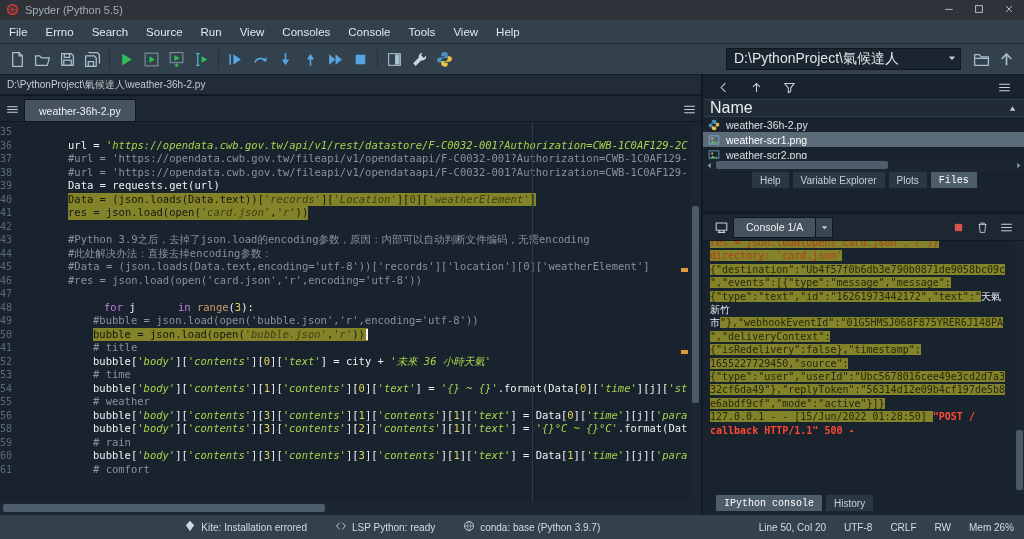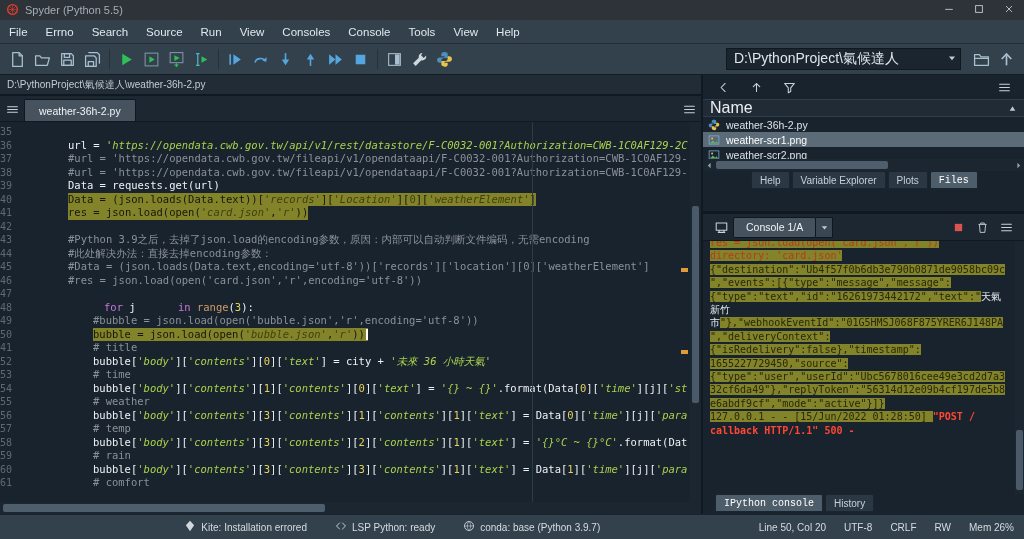--- a/index.html
+++ b/index.html
@@ -310,21 +310,20 @@
             <div class="code-line"><span class="ln">47</span><span class="code-body"><span class="ind" style="width: 0px;"></span><span class="segs"></span></span></div>
             <div class="code-line"><span class="ln">48</span><span class="code-body"><span class="ind" style="width: 25px;"></span><span class="segs"><span class="tk-kw">for</span><span class="tk-n"> j </span><span class="tk-kw">in</span><span class="tk-n"> </span><span class="tk-bi">range</span><span class="tk-n">(</span><span class="tk-nu">3</span><span class="tk-n">):</span></span></span></div>
             <div class="code-line"><span class="ln">49</span><span class="code-body"><span class="ind" style="width: 50px;"></span><span class="segs"><span class="tk-cm">#bubble = json.load(open('bubble.json','r',encoding='utf-8'))</span></span></span></div>
             <div class="code-line"><span class="ln">50</span><span class="code-body"><span class="ind" style="width: 50px;"></span><span class="segs hl"><span class="tk-n">bubble = json.load(open(</span><span class="tk-st">'bubble.json'</span><span class="tk-n">,</span><span class="tk-st">'r'</span><span class="tk-n">))</span><span class="caret"></span></span></span></div>
             <div class="code-line"><span class="ln">41</span><span class="code-body"><span class="ind" style="width: 50px;"></span><span class="segs"><span class="tk-cm"># title</span></span></span></div>
             <div class="code-line"><span class="ln">52</span><span class="code-body"><span class="ind" style="width: 50px;"></span><span class="segs"><span class="tk-n">bubble[</span><span class="tk-st">'body'</span><span class="tk-n">][</span><span class="tk-st">'contents'</span><span class="tk-n">][</span><span class="tk-nu">0</span><span class="tk-n">][</span><span class="tk-st">'text'</span><span class="tk-n">] = city + </span><span class="tk-st">'未來 36 小時天氣'</span></span></span></div>
             <div class="code-line"><span class="ln">53</span><span class="code-body"><span class="ind" style="width: 50px;"></span><span class="segs"><span class="tk-cm"># time</span></span></span></div>
             <div class="code-line"><span class="ln">54</span><span class="code-body"><span class="ind" style="width: 50px;"></span><span class="segs"><span class="tk-n">bubble[</span><span class="tk-st">'body'</span><span class="tk-n">][</span><span class="tk-st">'contents'</span><span class="tk-n">][</span><span class="tk-nu">1</span><span class="tk-n">][</span><span class="tk-st">'contents'</span><span class="tk-n">][</span><span class="tk-nu">0</span><span class="tk-n">][</span><span class="tk-st">'text'</span><span class="tk-n">] = </span><span class="tk-st">'{} ~ {}'</span><span class="tk-n">.format(Data[</span><span class="tk-nu">0</span><span class="tk-n">][</span><span class="tk-st">'time'</span><span class="tk-n">][j][</span><span class="tk-st">'st</span></span></span></div>
             <div class="code-line"><span class="ln">55</span><span class="code-body"><span class="ind" style="width: 50px;"></span><span class="segs"><span class="tk-cm"># weather</span></span></span></div>
             <div class="code-line"><span class="ln">56</span><span class="code-body"><span class="ind" style="width: 50px;"></span><span class="segs"><span class="tk-n">bubble[</span><span class="tk-st">'body'</span><span class="tk-n">][</span><span class="tk-st">'contents'</span><span class="tk-n">][</span><span class="tk-nu">3</span><span class="tk-n">][</span><span class="tk-st">'contents'</span><span class="tk-n">][</span><span class="tk-nu">1</span><span class="tk-n">][</span><span class="tk-st">'contents'</span><span class="tk-n">][</span><span class="tk-nu">1</span><span class="tk-n">][</span><span class="tk-st">'text'</span><span class="tk-n">] = Data[</span><span class="tk-nu">0</span><span class="tk-n">][</span><span class="tk-st">'time'</span><span class="tk-n">][j][</span><span class="tk-st">'para</span></span></span></div>
-            <div class="code-line"><span class="ln">57</span><span class="code-body"><span class="ind" style="width: 50px;"></span><span class="segs"><span class="tk-cm"># temp</span></span></span></div>
             <div class="code-line"><span class="ln">58</span><span class="code-body"><span class="ind" style="width: 50px;"></span><span class="segs"><span class="tk-n">bubble[</span><span class="tk-st">'body'</span><span class="tk-n">][</span><span class="tk-st">'contents'</span><span class="tk-n">][</span><span class="tk-nu">3</span><span class="tk-n">][</span><span class="tk-st">'contents'</span><span class="tk-n">][</span><span class="tk-nu">2</span><span class="tk-n">][</span><span class="tk-st">'contents'</span><span class="tk-n">][</span><span class="tk-nu">1</span><span class="tk-n">][</span><span class="tk-st">'text'</span><span class="tk-n">] = </span><span class="tk-st">'{}°C ~ {}°C'</span><span class="tk-n">.format(Dat</span></span></span></div>
             <div class="code-line"><span class="ln">59</span><span class="code-body"><span class="ind" style="width: 50px;"></span><span class="segs"><span class="tk-cm"># rain</span></span></span></div>
             <div class="code-line"><span class="ln">60</span><span class="code-body"><span class="ind" style="width: 50px;"></span><span class="segs"><span class="tk-n">bubble[</span><span class="tk-st">'body'</span><span class="tk-n">][</span><span class="tk-st">'contents'</span><span class="tk-n">][</span><span class="tk-nu">3</span><span class="tk-n">][</span><span class="tk-st">'contents'</span><span class="tk-n">][</span><span class="tk-nu">3</span><span class="tk-n">][</span><span class="tk-st">'contents'</span><span class="tk-n">][</span><span class="tk-nu">1</span><span class="tk-n">][</span><span class="tk-st">'text'</span><span class="tk-n">] = Data[</span><span class="tk-nu">1</span><span class="tk-n">][</span><span class="tk-st">'time'</span><span class="tk-n">][j][</span><span class="tk-st">'para</span></span></span></div>
             <div class="code-line"><span class="ln">61</span><span class="code-body"><span class="ind" style="width: 50px;"></span><span class="segs"><span class="tk-cm"># comfort</span></span></span></div>
           </div>
         <div class="flag" style="top:146px"></div>
         <div class="flag" style="top:228px"></div>
         <div class="vscroll">
             <div class="vthumb"></div>
           </div>

